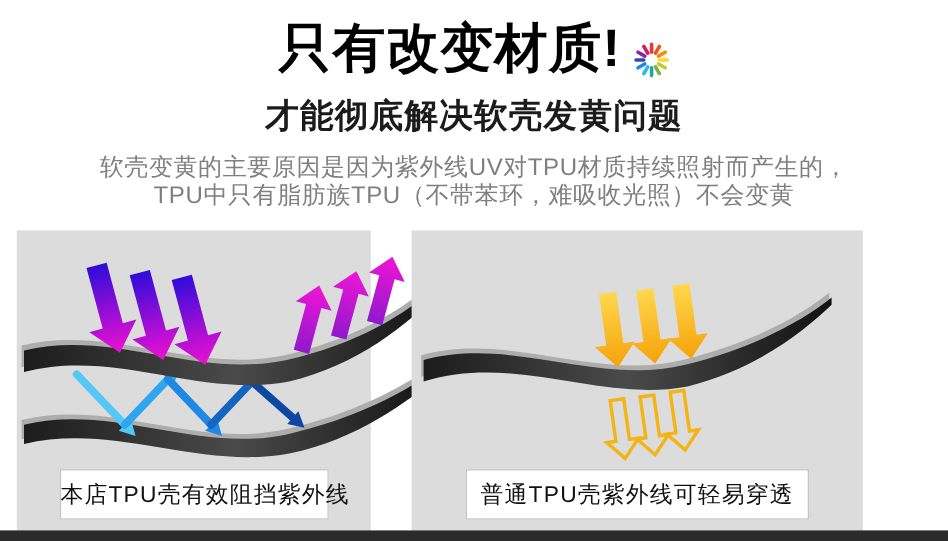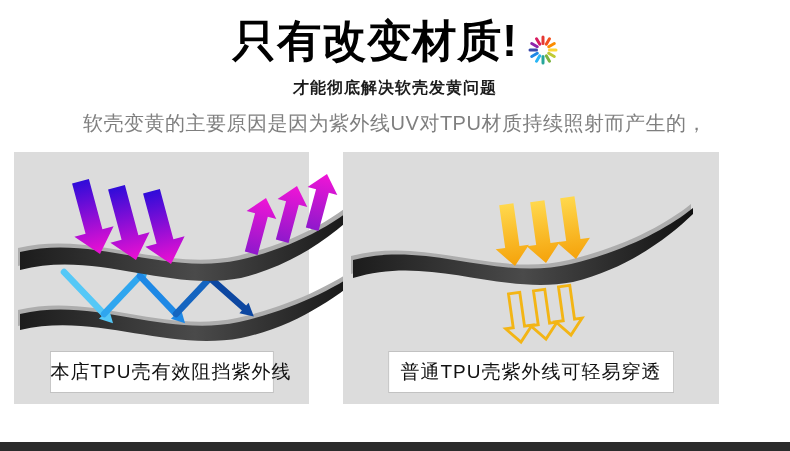--- a/index.html
+++ b/index.html
@@ -14,21 +14,21 @@
     display:flex; justify-content:center; align-items:center;
     padding-top:13px; height:56px;
   }
   .page-title {
     margin:0; font-size:44px; font-weight:700; color:#000;
     letter-spacing:1px; line-height:1;
   }
   .color-wheel { margin-left:10px; margin-top:18px; width:30px; height:30px; }
   .subtitle {
     margin:9px 0 0; text-align:center;
-    font-size:16px; font-weight:700; color:#1b1b1b; letter-spacing:1px;
+    font-size:28px; font-weight:700; color:#1b1b1b; letter-spacing:1px;
   }
   .desc {
     margin:0; text-align:center; color:#7f7f7f;
     font-size:20px; line-height:23px; letter-spacing:0.5px;
   }
   .desc-first { margin-top:13px; }
   .panels {
     display:flex; gap:34px; padding:0 14px; margin-top:17px; height:252px;
   }
   .panel { position:relative; background:#dcdcdc; }
@@ -91,20 +91,21 @@
           <line x1="11.8" y1="20.7" x2="8.5" y2="26.3" stroke="#29b6f6"></line>
           <line x1="9.3" y1="18.3" x2="3.7" y2="21.5" stroke="#1e88e5"></line>
           <line x1="8.5" y1="15" x2="2" y2="15" stroke="#3949ab"></line>
           <line x1="9.3" y1="11.8" x2="3.7" y2="8.5" stroke="#8e24aa"></line>
           <line x1="11.8" y1="9.3" x2="8.5" y2="3.7" stroke="#d81b60"></line>
         </g>
       </svg>
     </div>
     <h2 class="subtitle">才能彻底解决软壳发黄问题</h2>
     <p class="desc desc-first">软壳变黄的主要原因是因为紫外线UV对TPU材质持续照射而产生的，</p>
+    <p class="desc">TPU中只有脂肪族TPU（不带苯环，难吸收光照）不会变黄</p>
   </div>
 
   <div class="panels">
 
     <div class="panel panel-left">
       <svg class="illustration" width="372" height="205" viewBox="0 0 372 205">
 
         <g>
           <path d="M 6,162 C 80,144 150,186 225,170 C 282,157 322,136 356,112 L 356,118 C 324,144 284,174 227,186 C 152,200 82,160 6,178 Z" fill="#adadad" transform="translate(-2,-4)"></path>
           <path d="M 6,162 C 80,144 150,186 225,170 C 282,157 322,136 356,112 L 356,118 C 324,144 284,174 227,186 C 152,200 82,160 6,178 Z" fill="url(#gradSheet)"></path>

